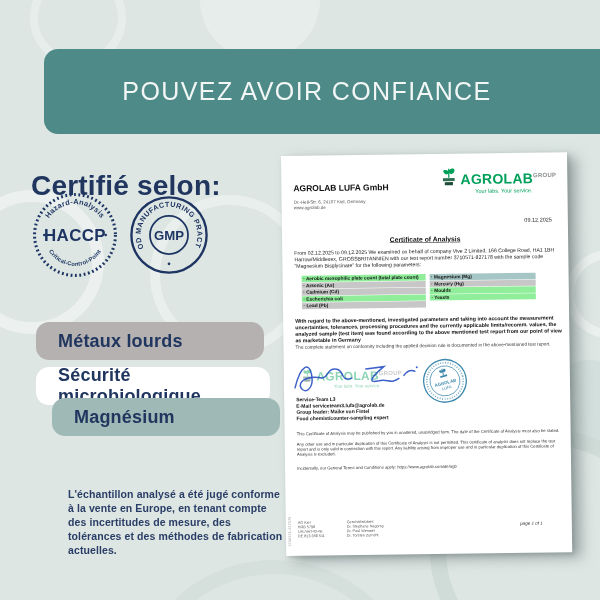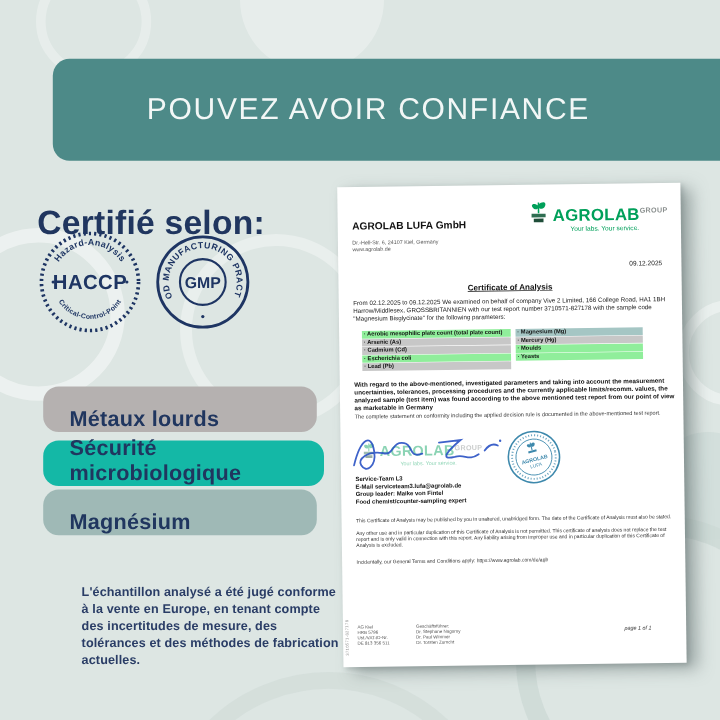--- a/index.html
+++ b/index.html
@@ -23,25 +23,25 @@
           font-size:25px;letter-spacing:1.4px;line-height:31px;text-align:center;}
 
   
   .h-left{position:absolute;color:#20365f;font-size:28px;font-weight:700;letter-spacing:.2px;}
   .h-cert{left:31px;top:170px;}
   .h-anal{left:31px;top:295px;}
   .badge{position:absolute;}
   .badge-haccp{left:32px;top:192px;}
   .badge-gmp{left:128px;top:194px;}
   .pill{position:absolute;left:36px;width:228px;height:38px;border-radius:13px;
-        display:flex;align-items:flex-end;padding-left:22px;box-sizing:border-box;
+        display:flex;align-items:center;padding-left:22px;box-sizing:border-box;
         color:#20365f;font-size:18px;font-weight:700;letter-spacing:.2px;}
   .pill1{top:322px;}
   .pill2{top:367px;width:234px;}
-  .pill3{top:408px;}
+  .pill3{top:398px;margin-left:16px;}
   .footnote{position:absolute;left:37px;top:476px;width:218px;color:#2a3d66;
             font-size:10.5px;font-weight:700;line-height:14px;letter-spacing:.1px;margin-left:31px;}
 
   
   .cert{position:absolute;left:281px;top:156px;width:572px;height:800px;background:#fff;
         transform:rotate(-0.75deg) scale(0.5);transform-origin:top left;
         box-shadow:18px 10px 26px rgba(90,104,104,.50), 4px 4px 8px rgba(90,104,104,.28);
         color:#1a1a1a;}
   .cert *{box-sizing:border-box;}
   .cert-company{position:absolute;left:24px;top:56px;font-size:17px;font-weight:700;color:#111;}
@@ -130,21 +130,21 @@
       <textPath href="#gmp-arc" startOffset="50%" text-anchor="middle">GOOD MANUFACTURING PRACTICE</textPath>
     </text>
     <text x="42" y="46.8" text-anchor="middle" fill="#1e3563" font-size="13.5" font-weight="bold">GMP</text>
     <circle cx="42" cy="71.5" r="1.4" fill="#1e3563"></circle>
   </svg>
 
 
   <div class="pill pill1" style="background-color: rgb(181, 177, 176);">
     <span>Métaux lourds</span>
   </div>
-  <div class="pill pill2" style="background-color: #14b8a6;">
+  <div class="pill pill2" style="background-color: #ffffff;">
     <span>Sécurité microbiologique</span>
   </div>
   <div class="pill pill3" style="background-color: rgb(159, 185, 182);">
     <span>Magnésium</span>
   </div>
 
   <p class="footnote">L'échantillon analysé a été jugé conforme à la vente en Europe, en tenant compte des incertitudes de mesure, des tolérances et des méthodes de fabrication actuelles.</p>
 
   <div class="cert">
 

